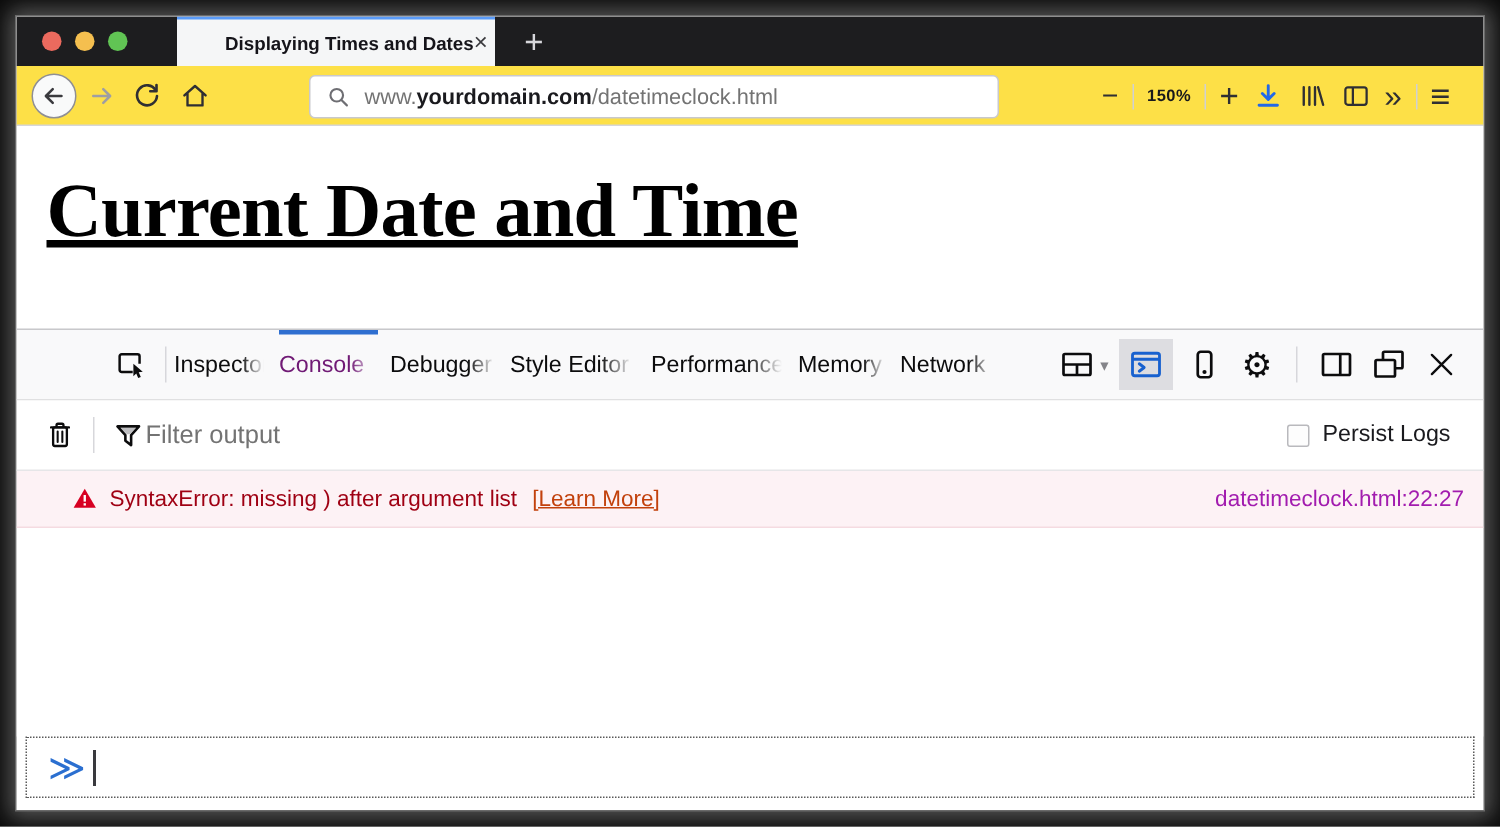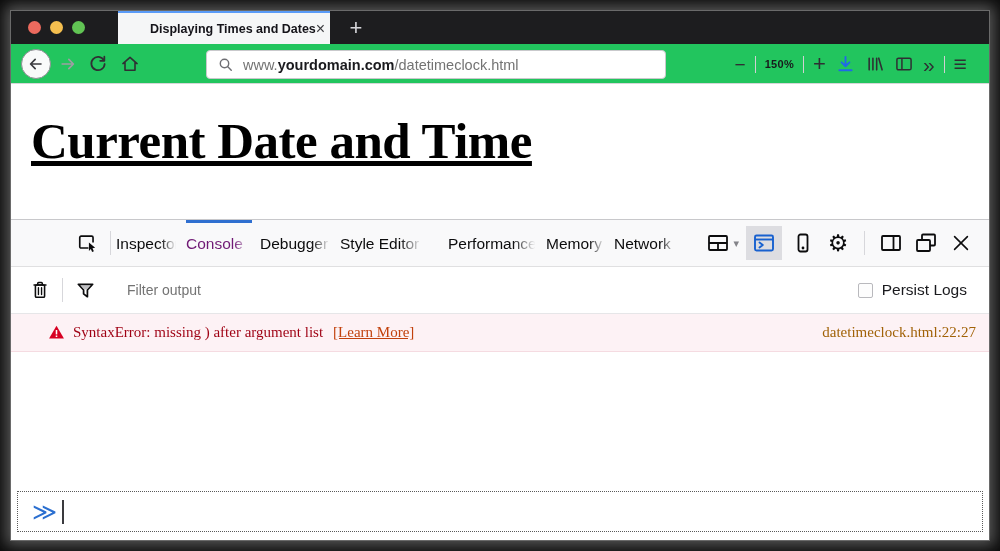--- a/index.html
+++ b/index.html
@@ -16,21 +16,21 @@
   #tl-yellow { left:39px; background:#f5bf4f; }
   #tl-green { left:61px; background:#61c454; }
   #browser-tab { position:absolute; left:107px; top:0; width:212px; height:33px; background:#f5f6f7;
                  border-top:2px solid #5a9bf8; display:flex; align-items:center; }
   #tab-title { font-size:12.5px; font-weight:bold; color:#15141a; margin-left:32px; white-space:nowrap; }
   #tab-close { margin-left:auto; margin-right:12px; font-size:16px; color:#3b3b3f; line-height:1; cursor:default; }
   #new-tab { position:absolute; left:330px; top:2px; width:30px; height:30px; color:#d7d7db; font-size:22px;
              font-weight:300; display:flex; align-items:center; justify-content:center; }
 
   
-  #navbar { position:absolute; left:0; top:33px; width:100%; height:40px; background:#22c55e;
+  #navbar { position:absolute; left:0; top:33px; width:100%; height:40px; background:#fde047;
             border-bottom:1px solid #d6d6d8; display:flex; align-items:center; }
   .navicon { display:flex; align-items:center; justify-content:center; }
   #back-button { width:30px; height:30px; border:1px solid #8f8f94; border-radius:50%; margin-left:10px; background:#f9fafa; }
   #forward-button { width:26px; height:26px; margin-left:4px; }
   #reload-button { width:26px; height:26px; margin-left:4px; }
   #home-button { width:26px; height:26px; margin-left:6px; }
   #urlbar { position:absolute; left:195px; top:6px; width:460px; height:29px; background:#fff;
             border:1px solid #c9c9cc; border-radius:4px; display:flex; align-items:center; }
   #url-text { font-size:14.5px; margin-left:8px; white-space:nowrap; }
   .url-dim { color:#737373; } .url-domain { color:#1a1a1e; font-weight:bold; }
@@ -59,33 +59,33 @@
   #dt-right { margin-left:auto; display:flex; align-items:center; gap:7px; margin-right:14px; }
   .dt-iconbtn { width:28px; height:30px; display:flex; align-items:center; justify-content:center; }
   #split-console-button { background:#dddde1; width:36px; height:34px; }
   #dt-caret { color:#848489; font-size:11px; margin-left:-6px; }
   #gear-glyph { font-size:23px; color:#0c0c0d; line-height:1; }
 
   
   #dt-filterbar { position:absolute; left:0; top:256px; width:100%; height:47px; background:#fff;
                   border-bottom:1px solid #e6e6e8; display:flex; align-items:center; }
   #trash-button { width:34px; height:34px; margin-left:12px; display:flex; align-items:center; justify-content:center; }
-  #filter-input { font-size:14px; color:#737373; margin-left:30px; flex:1; }
+  #filter-input { font-size:17px; color:#737373; margin-left:0; flex:1; }
   #persist { display:flex; align-items:center; gap:9px; margin-right:22px; }
   #persist-checkbox { width:15px; height:15px; border:1px solid #b9b9bd; border-radius:2px; background:#fdfdfd; }
   #persist-label { font-size:15.5px; color:#1a1a1e; }
 
   
   #error-row { position:absolute; left:0; top:303px; width:100%; height:38px; background:#fdf2f5;
                border-bottom:1px solid #f5dbe1; display:flex; align-items:center;
-               font-family:Liberation Serif, serif; font-size:15px; }
+               font-family:Liberation Sans, sans-serif; font-size:15px; }
   #error-icon { margin-left:37px; }
   #error-message { color:#9f0013; margin-left:8px; white-space:pre; }
   #learn-more-link { color:#c2410c; text-decoration:underline; margin-left:10px; }
-  #error-location { margin-left:auto; margin-right:13px; color:#a16207; }
+  #error-location { margin-left:auto; margin-right:13px; color:#a21caf; }
 
   
   #console-output { position:absolute; left:0; top:341px; width:100%; height:139px; background:#fff; }
   #console-input-row { position:absolute; left:6px; top:480px; width:966px; height:41px; background:#fff;
                        border:1px dotted #5a5a5a; display:flex; align-items:center; }
   #console-prompt { color:#2b6fd0; font-size:24px; margin-left:14px; line-height:1; font-family:"DejaVu Sans", sans-serif; }
   #console-caret { width:2px; height:24px; background:#3a3a3e; margin-left:5px; }
 
   svg { display:block; }
 </style>
@@ -180,21 +180,21 @@
         </div>
     <div class="dt-tab active" style="width:66px;margin-left:8px">
           <span class="lbl">Console</span>
         </div>
     <div class="dt-tab" style="width:72px;margin-left:8px">
           <span class="lbl">Debugger</span>
         </div>
     <div class="dt-tab" style="width:84px;margin-left:8px">
           <span class="lbl">Style Editor</span>
         </div>
-    <div class="dt-tab" style="width:90px;margin-left:24px">
+    <div class="dt-tab" style="width:90px;margin-left:10px">
           <span class="lbl">Performance</span>
         </div>
     <div class="dt-tab" style="width:60px;margin-left:8px">
           <span class="lbl">Memory</span>
         </div>
     <div class="dt-tab" style="width:64px;margin-left:8px">
           <span class="lbl">Network</span>
         </div>
 
     <div id="dt-right">

